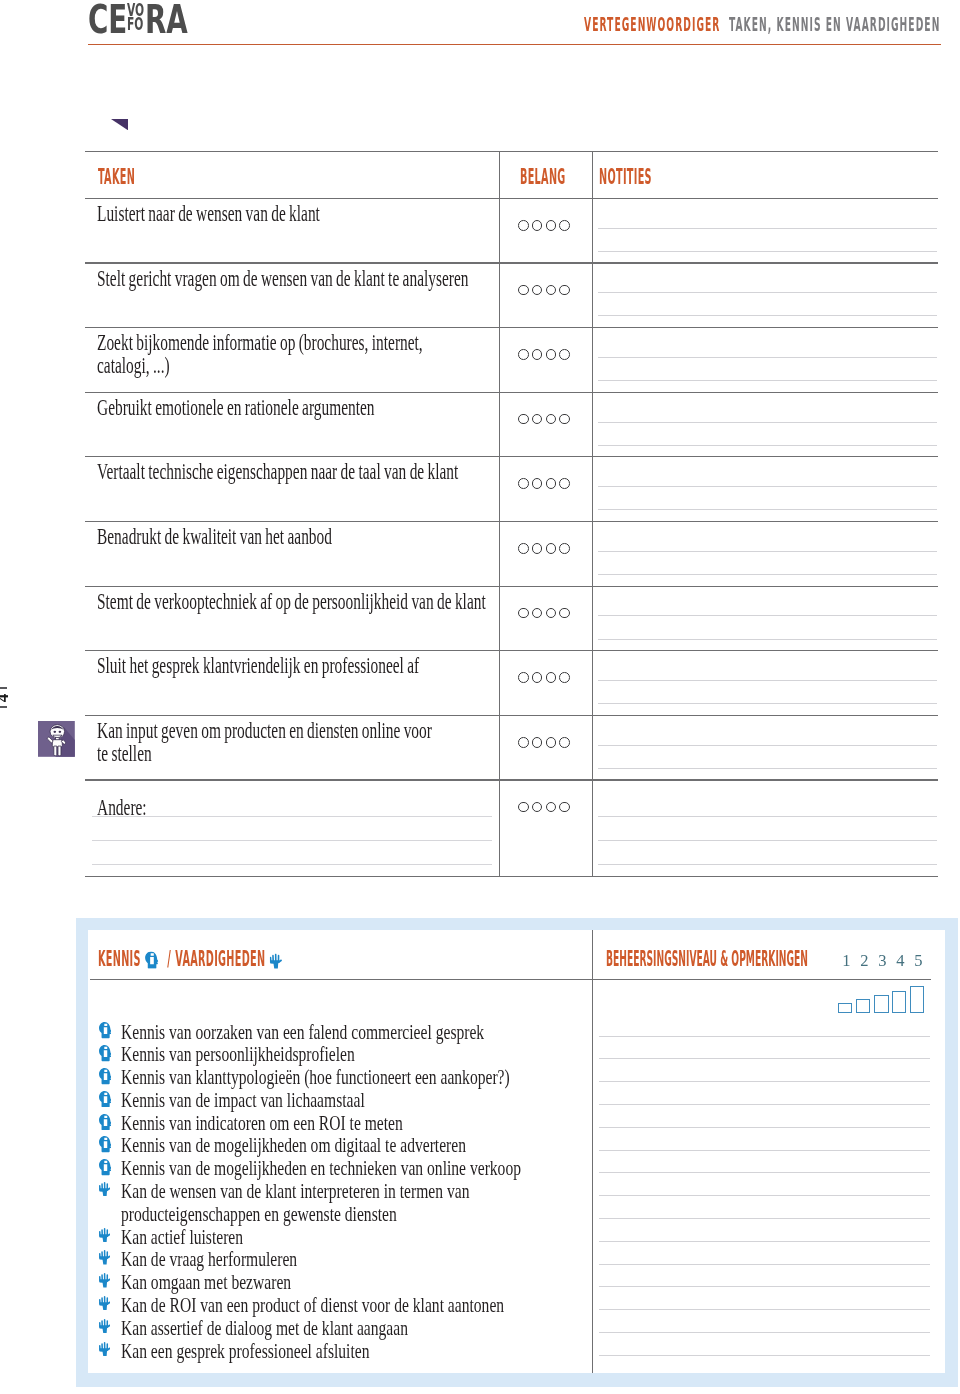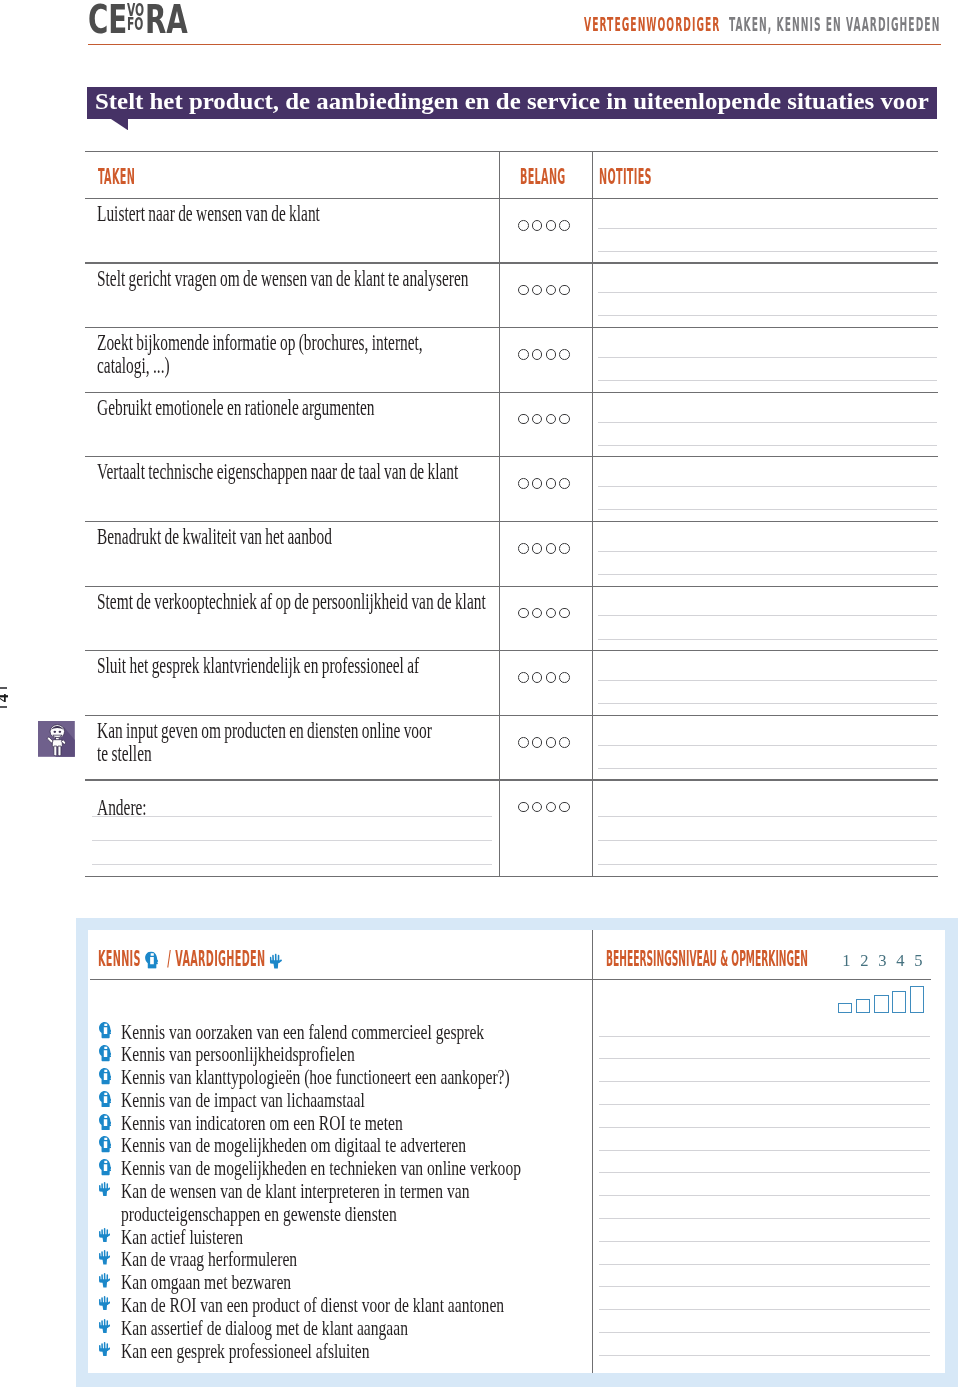--- a/index.html
+++ b/index.html
@@ -86,23 +86,20 @@
     <span class="stack" style="left:126.5px;top:2.6px">VO</span>
     <span class="stack" style="left:126.5px;top:17.2px">FO</span>
     <span class="big" style="left:145px;top:-0.2px">RA</span>
   </div>
   <div class="hdr-right">
     <span class="accent">VERTEGENWOORDIGER</span>
     <span style="display:inline-block;width:8px"></span><span class="rest">TAKEN, KENNIS EN VAARDIGHEDEN</span>
   </div>
   <div class="hdr-rule"></div>
 
-  <div class="banner">
-    <div class="banner-text">Stelt het product, de aanbiedingen en de service in uiteenlopende situaties voor</div>
-  </div>
   <svg class="banner-tail" viewBox="0 0 17.2 11.4" preserveAspectRatio="none">
     <path d="M0 0 L17.2 11.4 L17.2 0 Z" fill="#463266"></path>
   </svg>
 
   <div class="pagenum">
     <span>4</span>
   </div>
   <div class="margin-tick" style="top:686.9px"></div>
   <div class="margin-tick" style="top:706.0px"></div>
   <svg class="personbox" viewBox="0 0 37 36" preserveAspectRatio="none">

